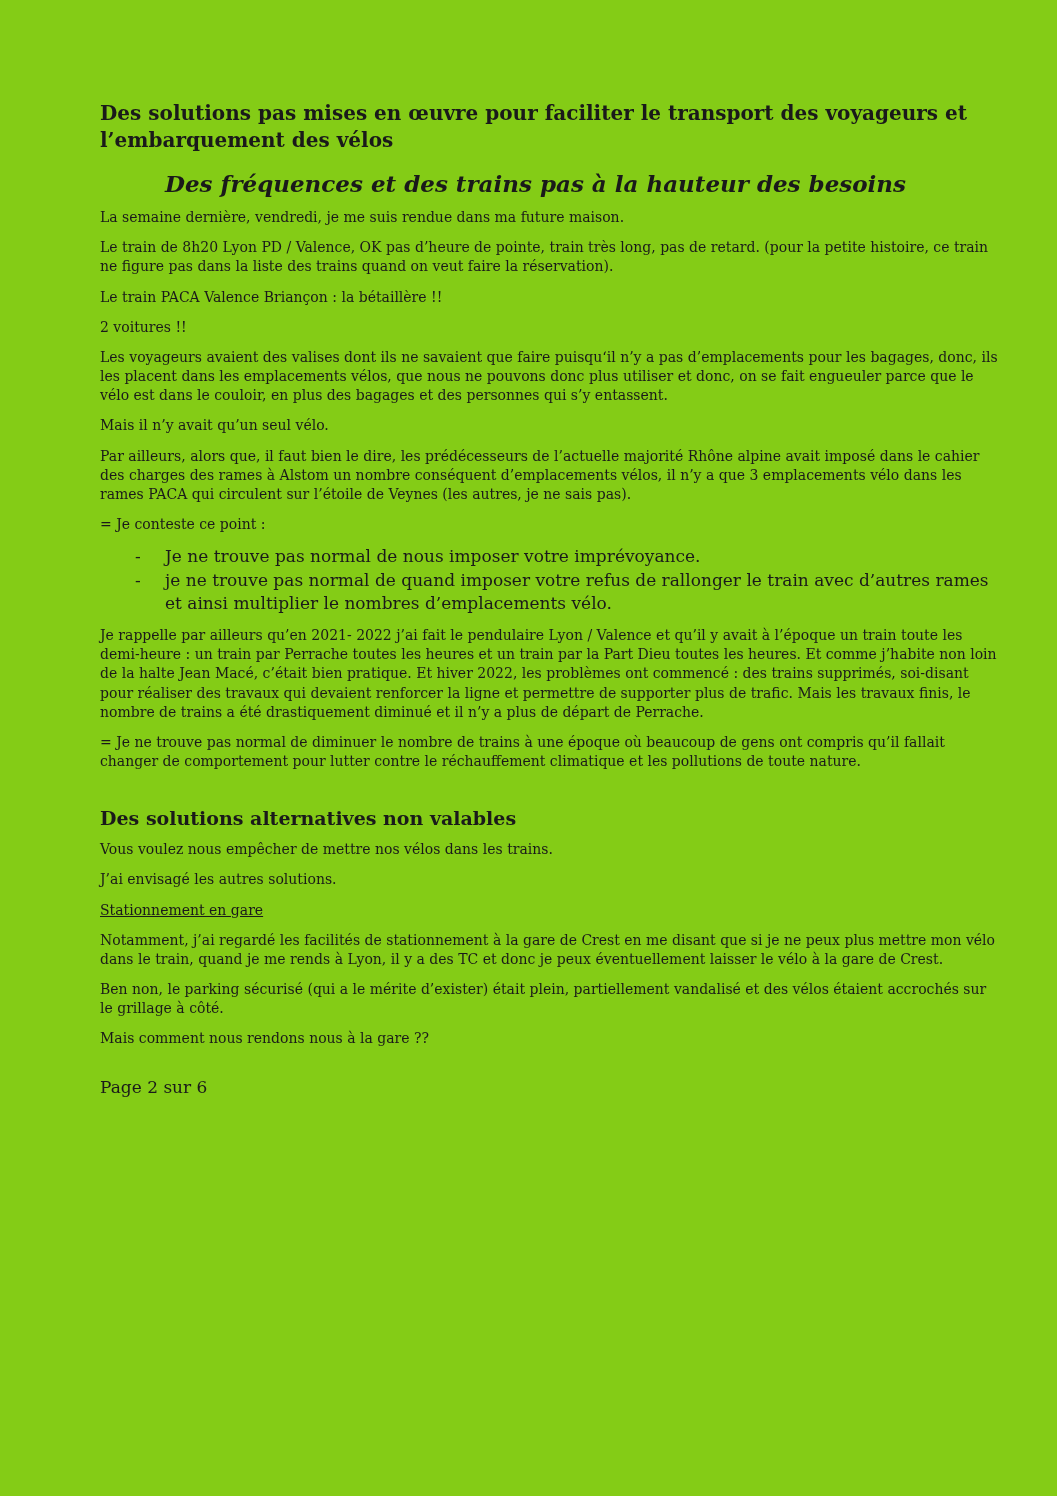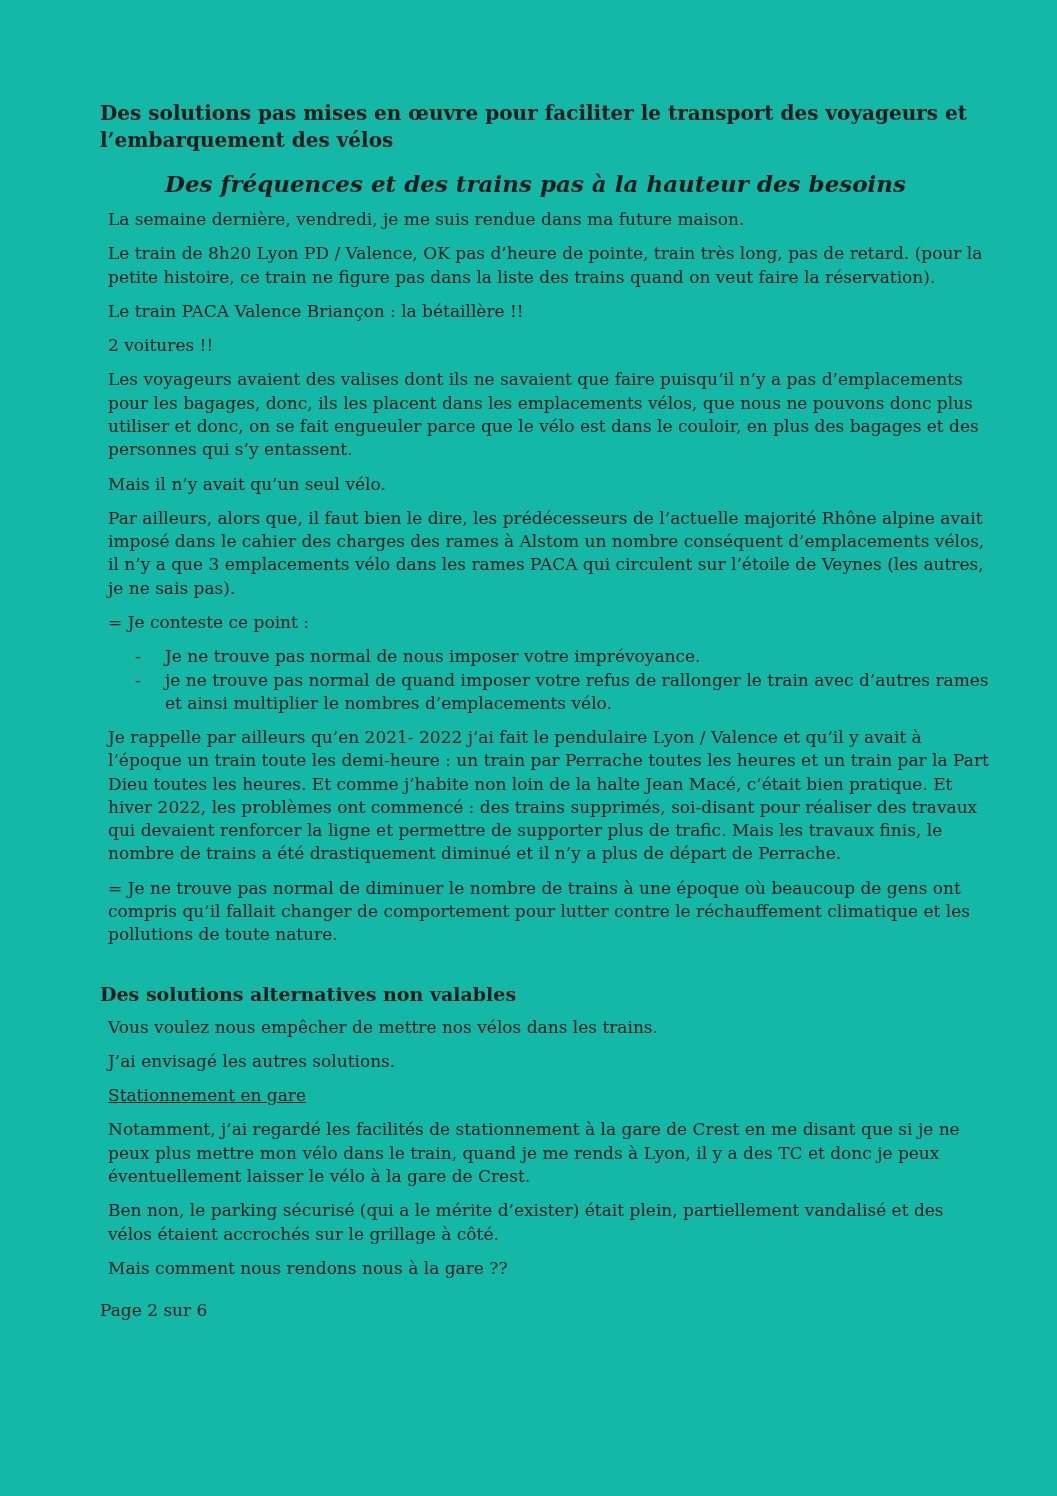--- a/index.html
+++ b/index.html
@@ -4,21 +4,21 @@
 <style>
   html, body {
     margin: 0;
     padding: 0;
     background: #ffffff;
   }
   .page {
     position: relative;
     width: 1057px;
     height: 1496px;
-    background: #14b8a6;
+    background: #84cc16;
     box-sizing: border-box;
     padding: 100px 57px 0 100px;
     font-family: "DejaVu Serif", "Liberation Serif", serif;
     color: #1a1a1a;
     overflow: hidden;
   }
   .doc-title {
     font-size: 20px;
     font-weight: bold;
     line-height: 1.35;
@@ -29,23 +29,23 @@
     font-weight: bold;
     font-style: italic;
     margin: 16px 0 10px 65px;
   }
   .section-title-2 {
     font-size: 19px;
     font-weight: bold;
     margin: 36px 0 10px 0;
   }
   .para {
-    font-size: 17px;
+    font-size: 14px;
     line-height: 1.37;
-    margin: 11px 8px;
+    margin: 11px 0;
   }
   .underlined {
     text-decoration: underline;
   }
   .bullet-list {
     margin: 11px 0 11px 35px;
   }
   .bullet-item {
     display: flex;
     font-size: 17px;
@@ -53,21 +53,21 @@
   }
   .bullet-marker {
     flex: none;
     width: 30px;
   }
   .bullet-text {
     flex: 1;
   }
   .page-footer {
     font-size: 17px;
-    margin-top: 20px;
+    margin-top: 28px;
   }
 </style>
 </head>
 <body>
 
 <div class="page">
 
   <h1 class="doc-title">Des solutions pas mises en œuvre pour faciliter le transport des voyageurs et l’embarquement des vélos</h1>
 
   <h2 class="section-subtitle">Des fréquences et des trains pas à la hauteur des besoins</h2>

